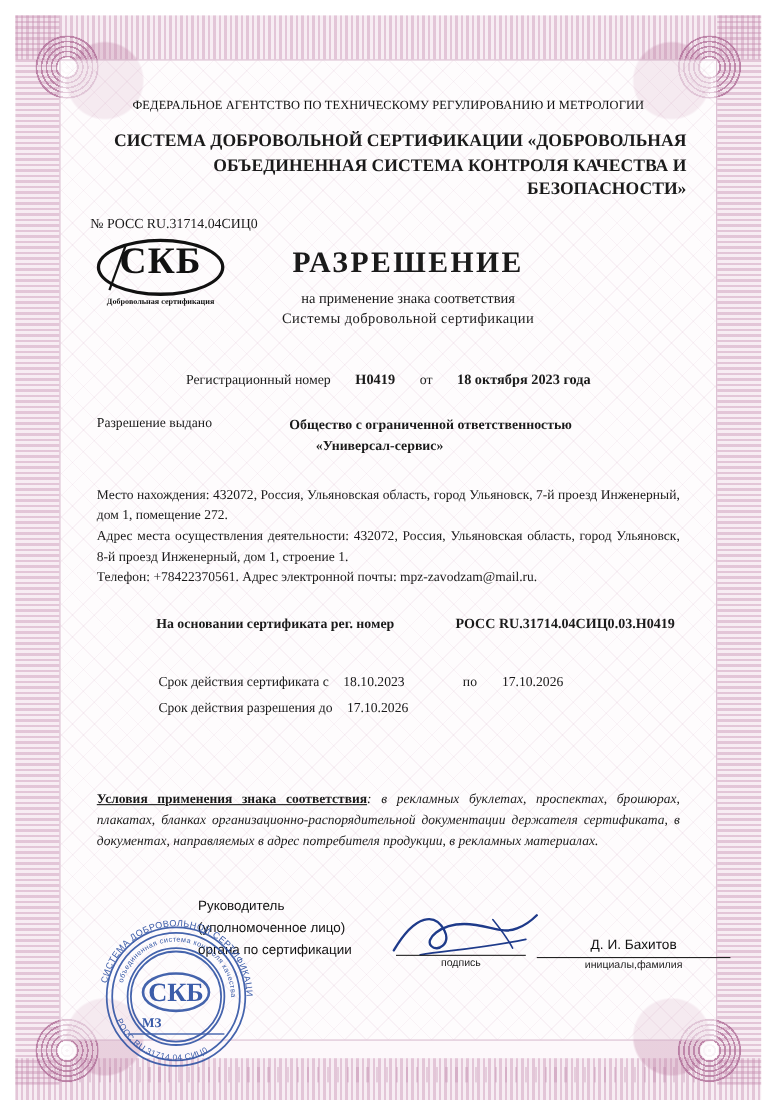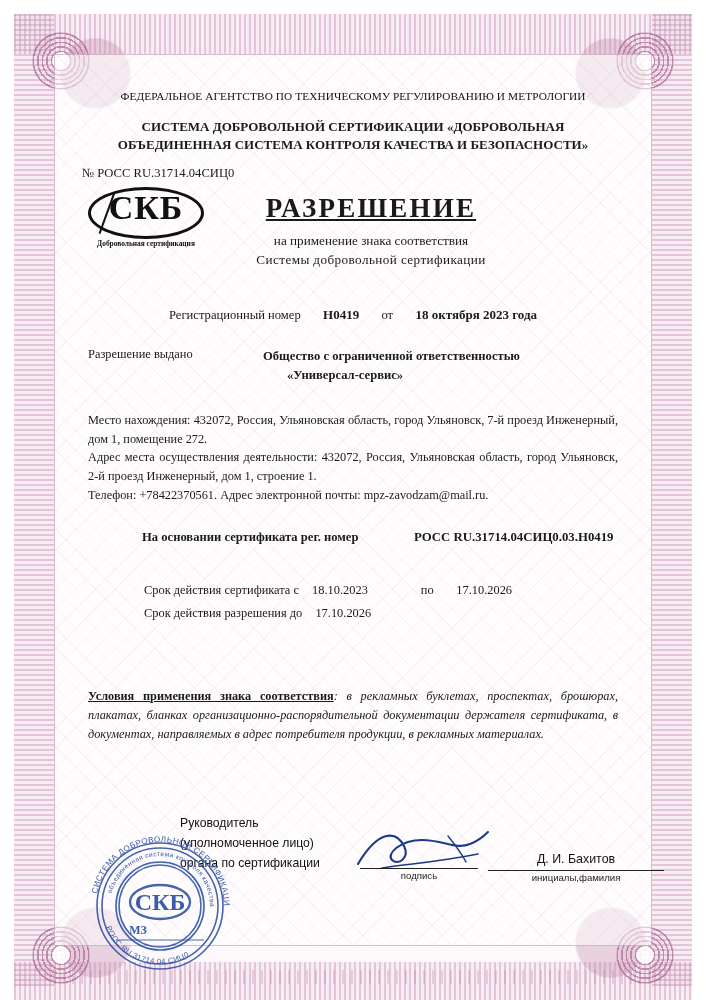--- a/index.html
+++ b/index.html
@@ -91,43 +91,42 @@
     padding: 36px 28px 0 28px;
   }
 
   .agency {
     text-align: center;
     font-size: 11.3px;
     letter-spacing: .1px;
     color: #111;
   }
   .system-title {
-    text-align: center;
-    font-weight: bold;
-    font-size: 13px;
+    text-align: right;
+    font-weight: bold;
+    font-size: 16px;
     line-height: 1.35;
     margin-top: 16px;
   }
   .doc-no {
     font-size: 12.6px;
     margin-top: 13px;
   }
 
   .hero {
     position: relative;
     margin-top: 12px;
     height: 96px;
   }
   .hero-title {
     text-align: center;
     font-weight: bold;
     font-size: 27px;
     letter-spacing: 2.2px;
     padding-left: 36px;
-    text-decoration: underline;
   }
   .hero-sub1, .hero-sub2 {
     text-align: center;
     font-size: 13.2px;
     padding-left: 36px;
   }
   .hero-sub1 { margin-top: 9px; }
   .hero-sub2 { margin-top: 3px; letter-spacing: .4px; }
 
   
@@ -379,21 +378,21 @@
     <div class="issued-row">
       <div class="issued-label">Разрешение выдано</div>
       <div class="issued-value">
         <span>Общество с ограниченной ответственностью</span>
         <span class="l2">«Универсал-сервис»</span>
       </div>
     </div>
 
     <div class="addr-block">
       <div>Место нахождения: 432072, Россия, Ульяновская область, город Ульяновск, 7-й проезд Инженерный, дом 1, помещение 272.</div>
-      <div>Адрес места осуществления деятельности: 432072, Россия, Ульяновская область, город Ульяновск, 2-й проезд Инженерный, дом 1, строение 1.</div>
+      <div>Адрес места осуществления деятельности: 432072, Россия, Ульяновская область, город Ульяновск, 8-й проезд Инженерный, дом 1, строение 1.</div>
       <div>Телефон: +78422370561. Адрес электронной почты: mpz-zavodzam@mail.ru.</div>
     </div>
 
     <div class="basis-row">
       <div class="basis-label">На основании сертификата рег. номер</div>
       <div class="basis-value">РОСС RU.31714.04СИЦ0.03.Н0419</div>
     </div>
 
     <div class="terms">
       <div>

